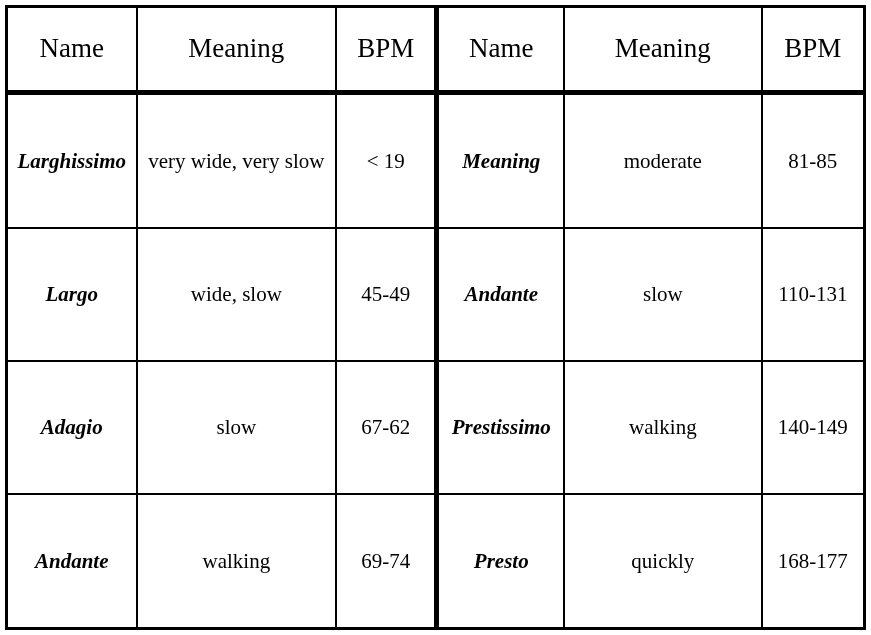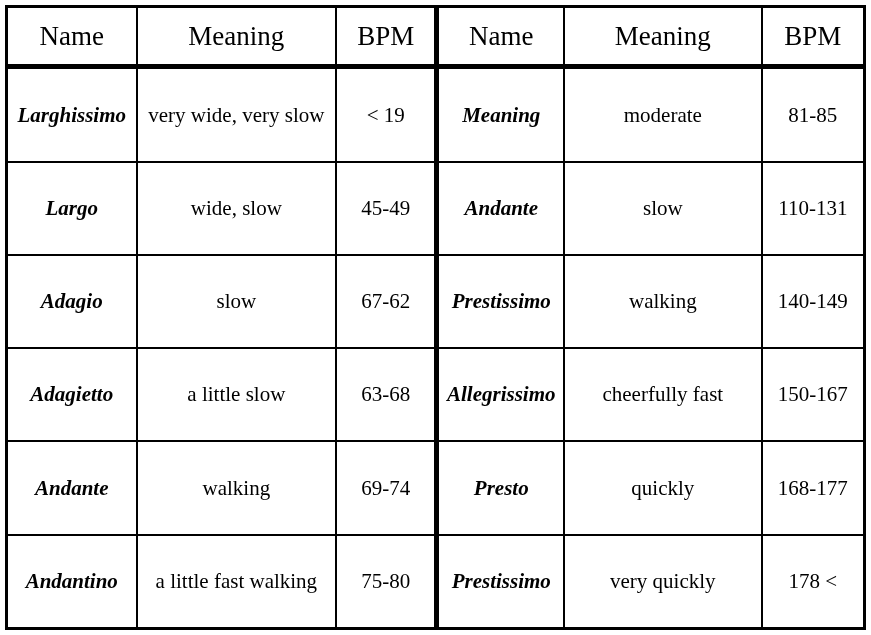--- a/index.html
+++ b/index.html
@@ -97,42 +97,26 @@
 
     <tr>
       <td class="name-cell">Adagio</td>
       <td>slow</td>
       <td>67-62</td>
       <td class="name-cell divider">Prestissimo</td>
       <td>walking</td>
       <td>140-149</td>
     </tr>
 
-    <tr>
-      <td class="name-cell">Adagietto</td>
-      <td>a little slow</td>
-      <td>63-68</td>
-      <td class="name-cell divider">Allegrissimo</td>
-      <td>cheerfully fast</td>
-      <td>150-167</td>
-    </tr>
 
     <tr>
       <td class="name-cell">Andante</td>
       <td>walking</td>
       <td>69-74</td>
       <td class="name-cell divider">Presto</td>
       <td>quickly</td>
       <td>168-177</td>
     </tr>
 
-    <tr>
-      <td class="name-cell">Andantino</td>
-      <td>a little fast walking</td>
-      <td>75-80</td>
-      <td class="name-cell divider">Prestissimo</td>
-      <td>very quickly</td>
-      <td>178 &lt;</td>
-    </tr>
 
   </tbody>
     </table>
 </div>
 
 </body></html>

